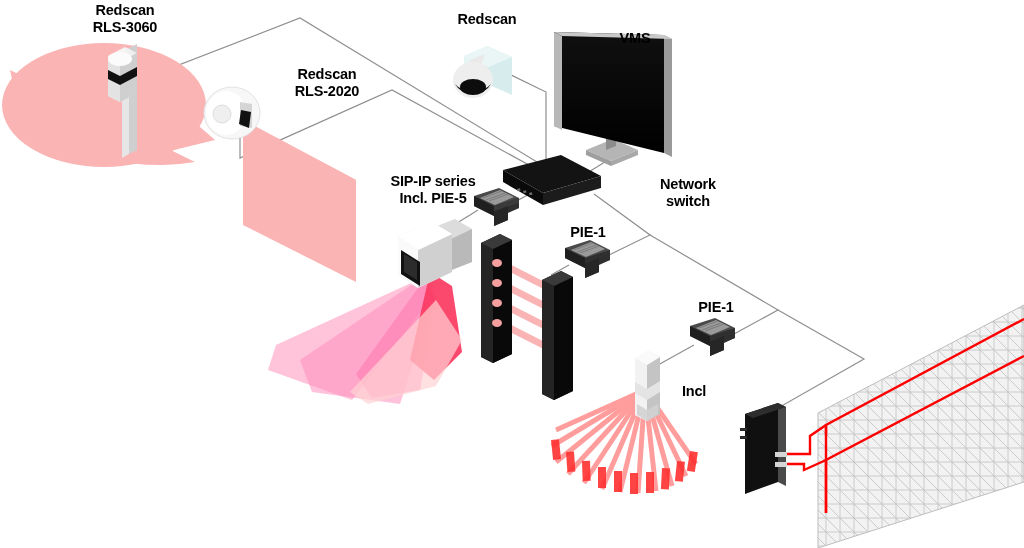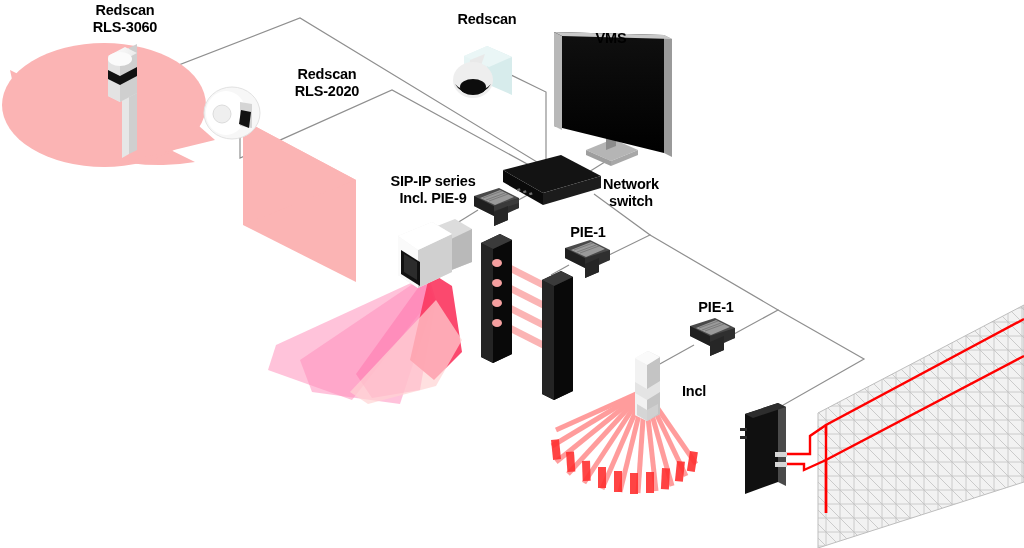--- a/index.html
+++ b/index.html
@@ -299,27 +299,27 @@
 </svg>
 
 <div class="lbl c" style="left:60px;top:2px;width:130px;">Redscan
 RLS-3060</div>
 
 <div class="lbl c" style="left:262px;top:66px;width:130px;">Redscan
 RLS-2020</div>
 
 <div class="lbl c" style="left:432px;top:11px;width:110px;">Redscan</div>
 
-<div class="lbl c" style="left:566px;top:30px;width:90px;">VMS</div>
-
-<div class="lbl c" style="left:576px;top:176px;width:110px;">Network
+<div class="lbl c" style="left:590px;top:30px;width:90px;">VMS</div>
+
+<div class="lbl c" style="left:633px;top:176px;width:110px;">Network
 switch</div>
 
 <div class="lbl c" style="left:368px;top:173px;width:130px;">SIP-IP series
-Incl. PIE-9</div>
+Incl. PIE-5</div>
 
 <div class="lbl c" style="left:553px;top:224px;width:70px;">PIE-1</div>
 
 
 <div class="lbl c" style="left:681px;top:299px;width:70px;">PIE-1</div>
 
 <div class="lbl c" style="left:664px;top:383px;width:60px;">Incl</div>
 
 
 </div>

